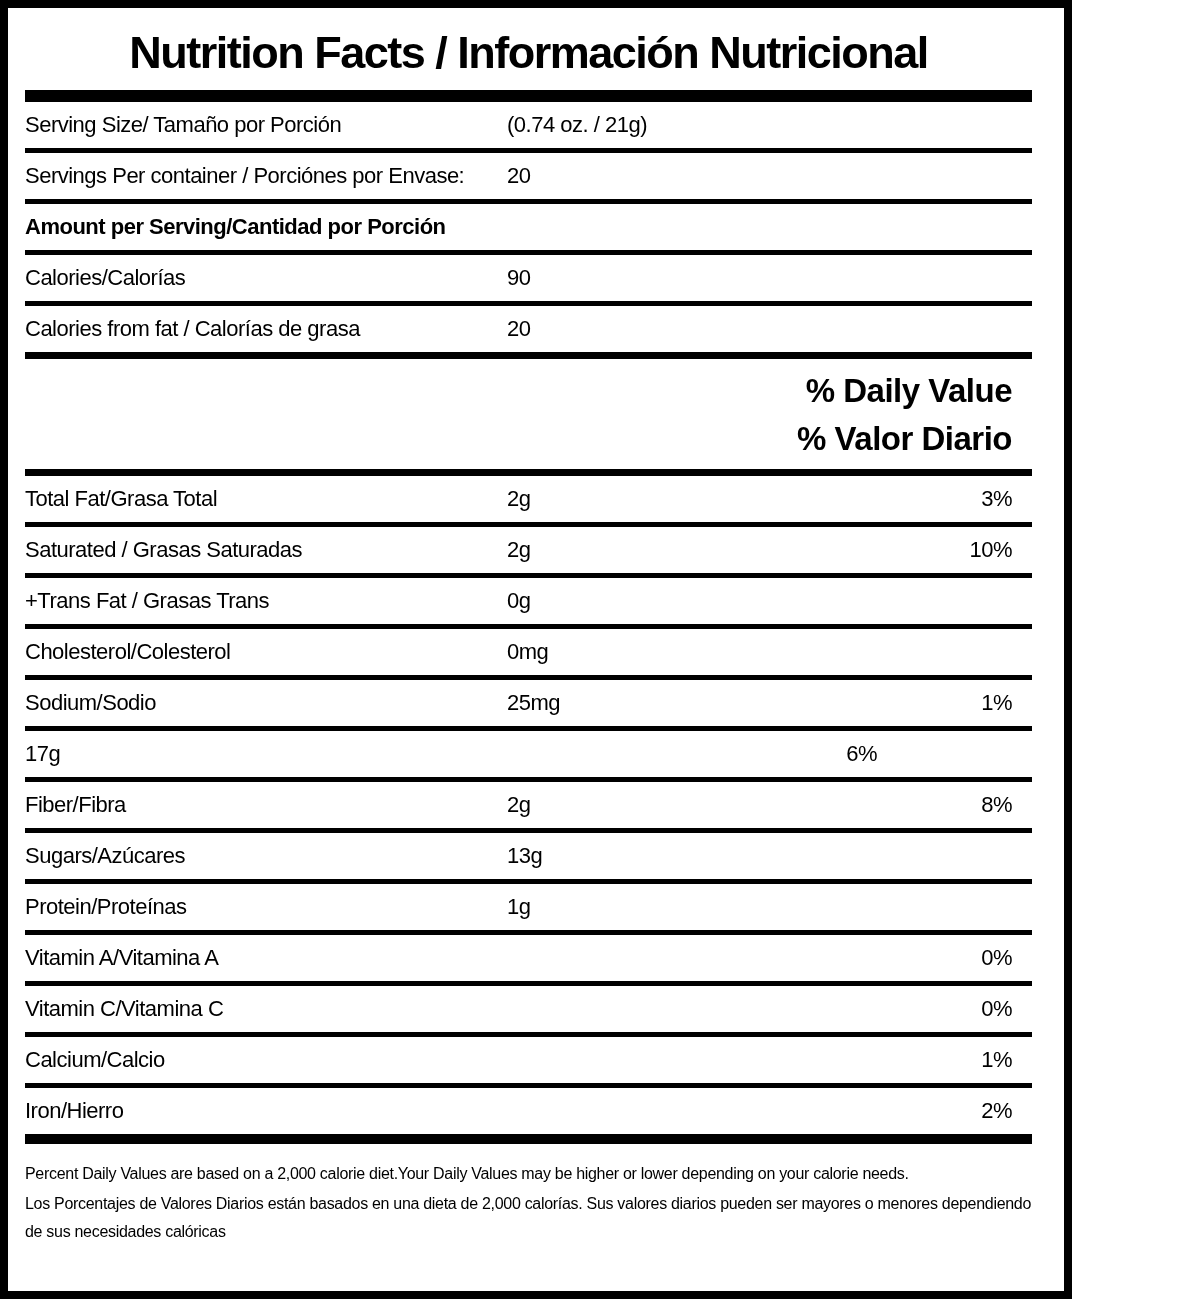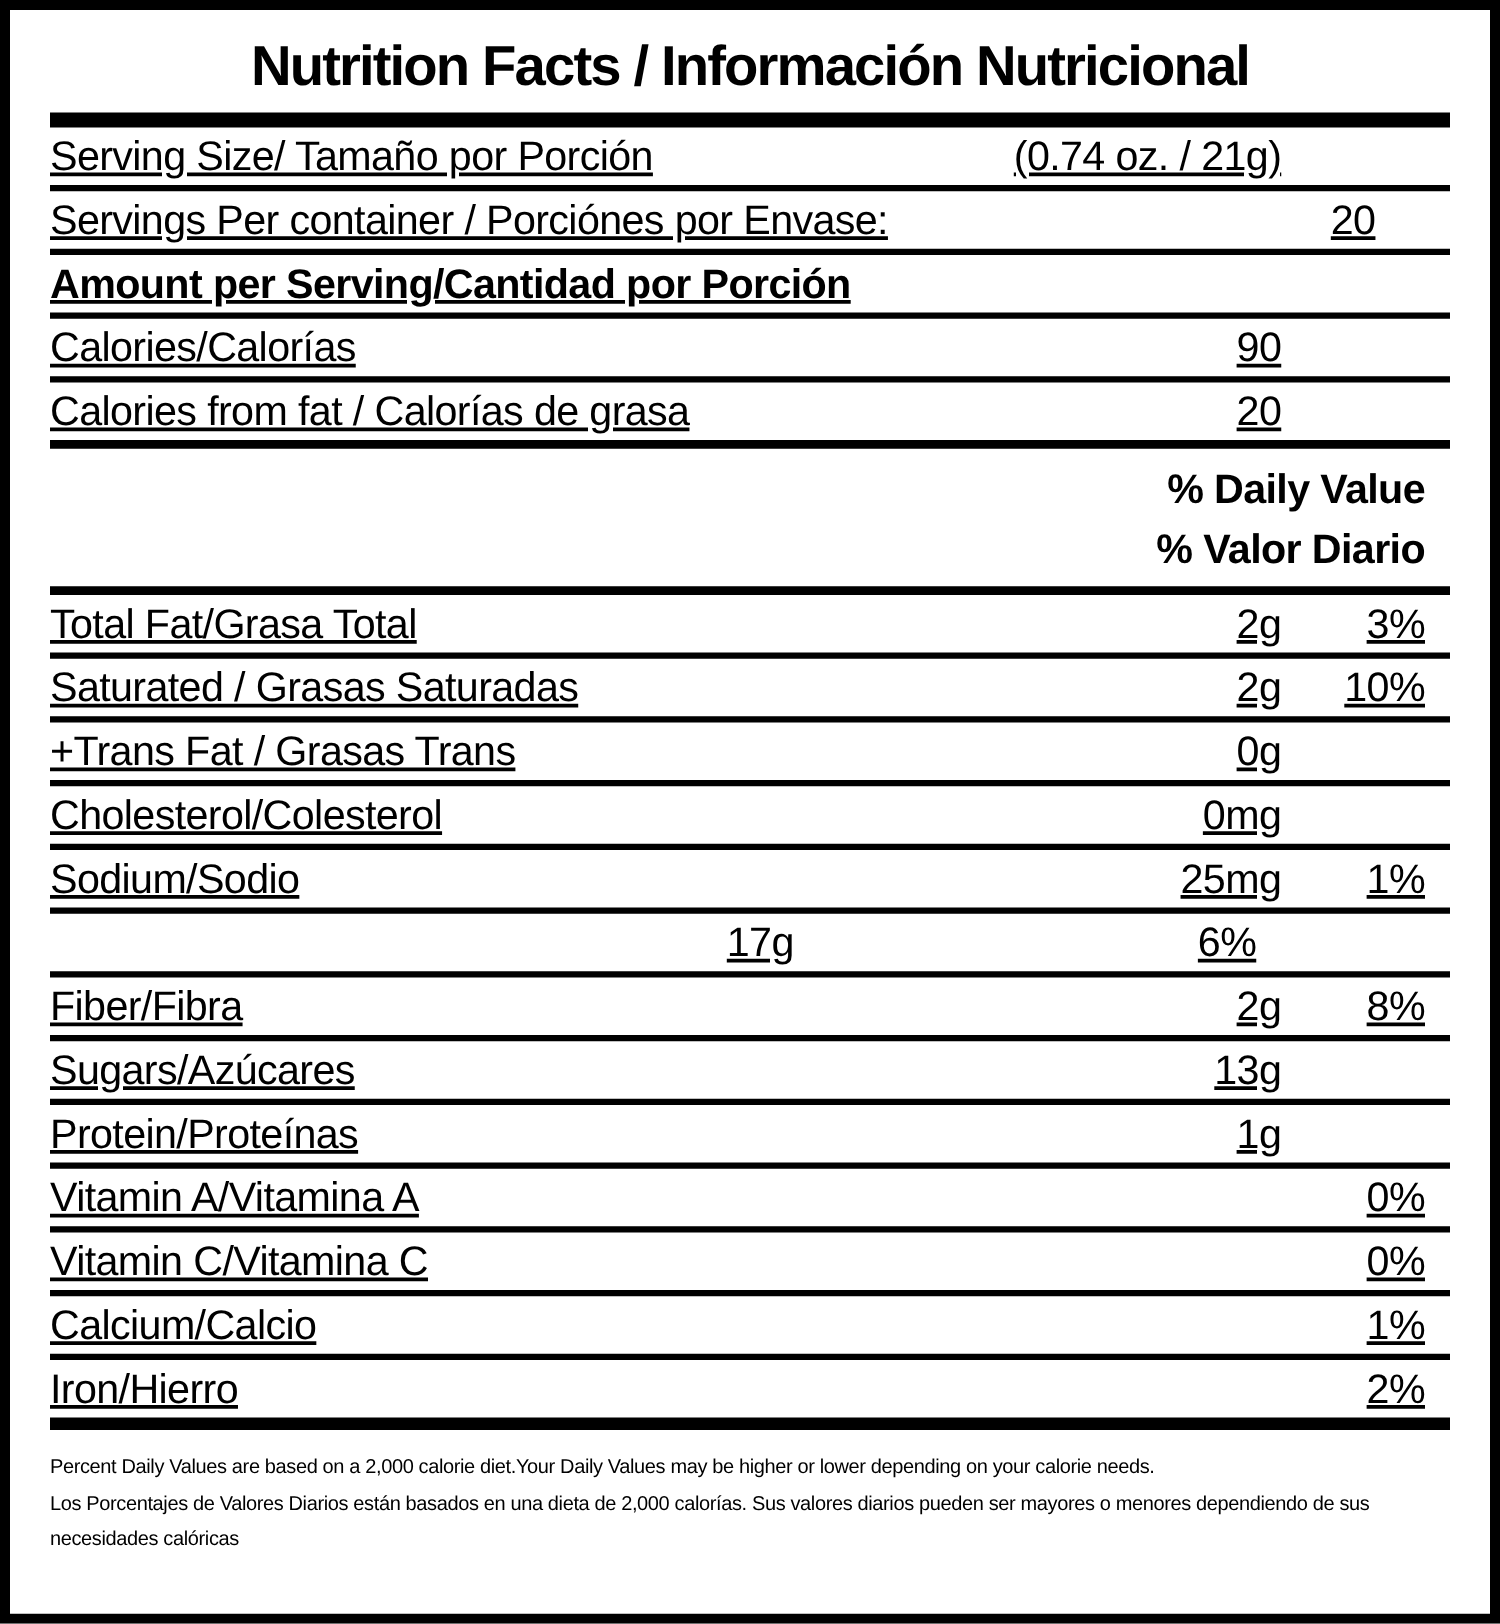--- a/index.html
+++ b/index.html
@@ -1,48 +1,47 @@
 <!DOCTYPE html>
 <html><head>
 <meta charset="utf-8">
 <style>
   html,body { margin:0; padding:0; background:#fff; }
   .nf-label {
     position:relative;
-    width:1200px; height:1299px;
+    width:1072px; height:1299px;
     box-sizing:border-box;
     background:#ffffff;
     border:8px solid #000;
-    padding:0 32px 0 32px;
+    padding:0 32px 0 17px;
     overflow:hidden;
     font-family:"Liberation Sans", sans-serif;
     color:#000;
   }
   .nf-title {
     height:74px; padding-top:8px;
     display:flex; align-items:center; justify-content:center;
     font-size:45px; font-weight:bold; letter-spacing:-1.5px;
     white-space:nowrap;
   }
   .bar { background:#000; }
   .bar-top { height:12px; }
   .bar-bottom { height:10px; }
   .row {
     display:grid;
     grid-template-columns:1fr 390px 135px;
     align-items:center;
     height:46px;
     border-bottom:5px solid #000;
-    font-size:33px;
+    font-size:22px;
     letter-spacing:-0.5px;
     white-space:nowrap;
-    text-decoration:underline;
   }
   .row .cell-label { text-align:left; }
-  .row .cell-amount { text-align:right; }
+  .row .cell-amount { text-align:left; }
   .row .cell-pct { text-align:right; padding-right:20px; }
   .section-row { font-weight:bold; }
   .b-thick { border-bottom-width:7px; }
   .no-border { border-bottom:none; }
   .dv-block {
     border-bottom:7px solid #000;
     padding:8px 0 6px 0;
   }
   .dv-line {
     height:48px;

